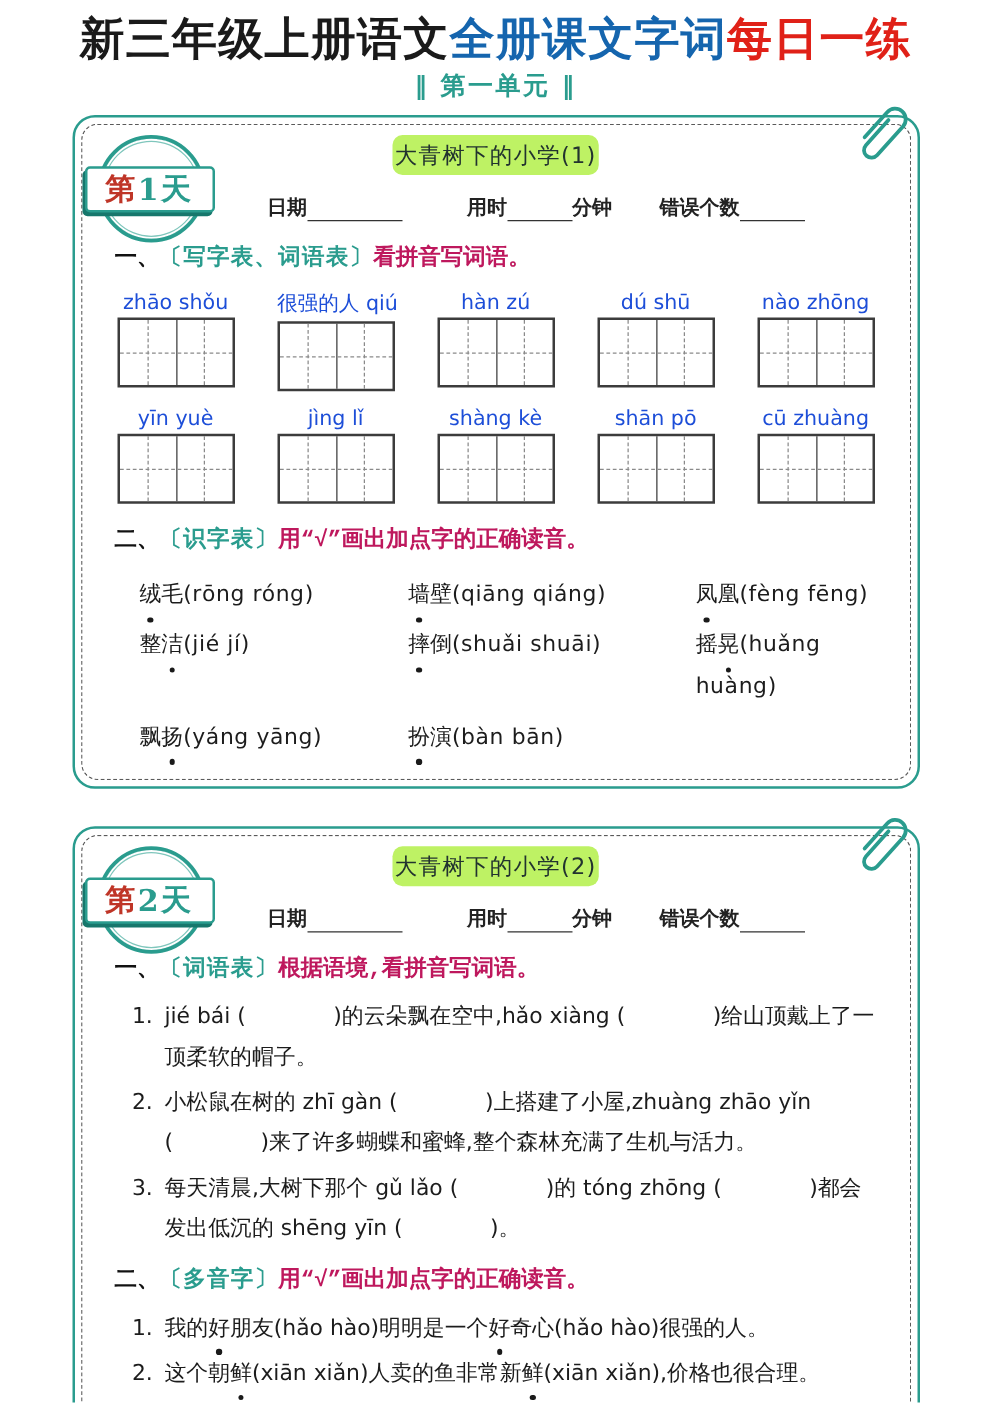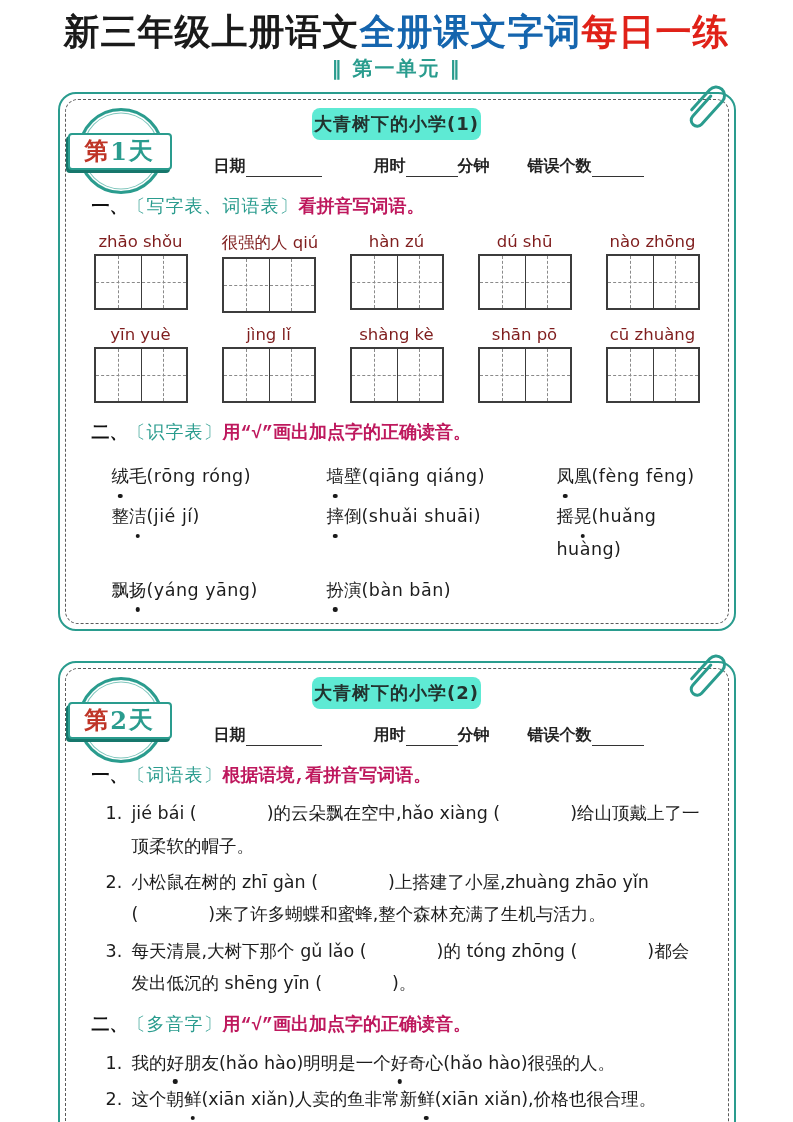--- a/index.html
+++ b/index.html
@@ -44,41 +44,41 @@
     box-shadow:-2px 3px 0 #17776c;
     display:flex; align-items:center; justify-content:center;
     font-size:24px; font-weight:900; letter-spacing:2px;
   }
   .day-rect .d-pre { color:#bf3527; }
   .day-rect .d-num { color:#2a9c8e; font-family:"DejaVu Serif","Liberation Serif",serif; }
   .day-rect .d-suf { color:#2a9c8e; }
 
   .lesson-chip {
     position:relative; display:block; margin:0 auto; width:max-content;
-    background:#5eead4; color:#22332f; font-weight:700; font-size:18px;
+    background:#bef264; color:#22332f; font-weight:400; font-size:18px;
     padding:4px 2px; border-radius:8px; top:-2px; letter-spacing:1px;
   }
 
   .meta-row {
     margin:14px 0 0 122px; font-size:16px; font-weight:700; color:#222;
     display:flex; align-items:flex-end; white-space:nowrap;
   }
   .blank { display:inline-block; border-bottom:1.6px solid #333; height:15px; }
   .w76 { width:76px; } .w52 { width:52px; }
   .meta-gap1 { width:52px; } .meta-gap2 { width:38px; }
 
   .sec-head { margin:16px 0 0 0; font-size:18px; line-height:1.4; }
   .sec-num { font-weight:900; color:#111; }
-  .sec-tag { color:#2a9c8e; font-weight:400; letter-spacing:1px; }
+  .sec-tag { color:#2a9c8e; font-weight:700; letter-spacing:1px; }
   .sec-title { font-weight:900; color:#be185d;font-family:Liberation Mono, monospace; }
 
   
   .grid-row { display:flex; justify-content:space-between; margin:12px 2px 0 2px; }
   .pgroup { width:94px; }
-  .pinyin-label { text-align:center; font-size:16.5px; color:#7f1d1d; margin-bottom:3px; white-space:nowrap; }
+  .pinyin-label { text-align:center; font-size:16.5px; color:#1d4ed8; margin-bottom:3px; white-space:nowrap; }
   .wgrid { position:relative; width:94px; height:56px; border:2px solid #3c3c3c; background:#fff; }
   .wgrid i { position:absolute; display:block; }
   .wgrid .vs { left:50%; top:0; bottom:0; width:0; border-left:1.8px solid #3c3c3c; }
   .wgrid .vd { top:0; bottom:0; width:0; border-left:1.2px dashed #8a8a8a; }
   .wgrid .vd.d1 { left:25%; } .wgrid .vd.d2 { left:75%; }
   .wgrid .hd { left:0; right:0; top:50%; height:0; border-top:1.2px dashed #8a8a8a; }
 
   
   .word-list {
     display:grid; grid-template-columns:215px 230px auto;

